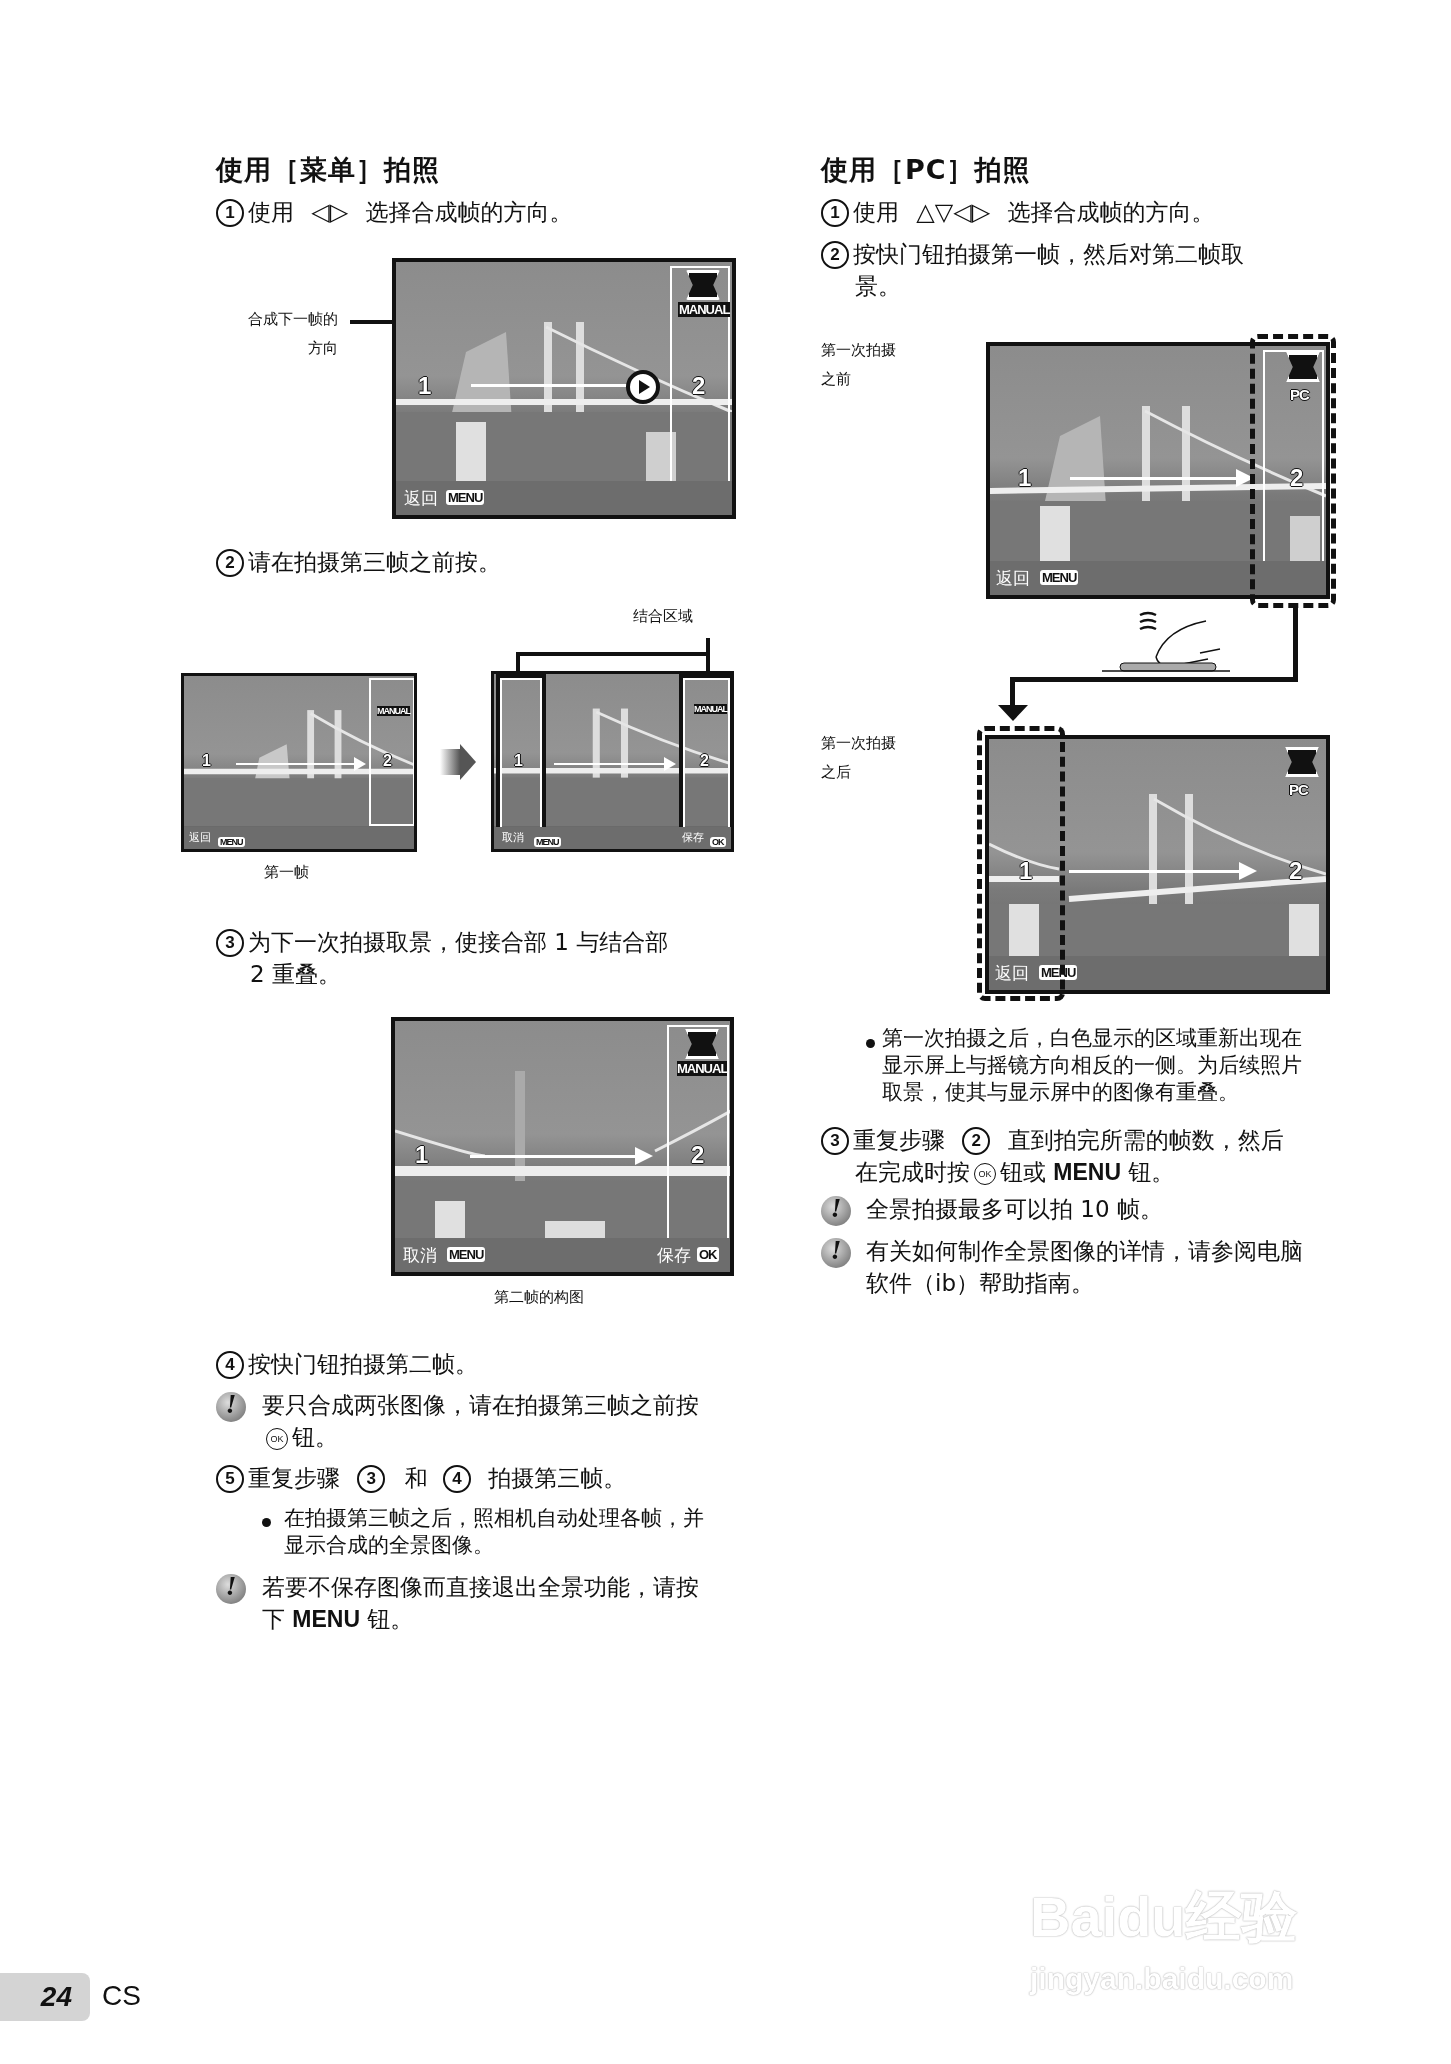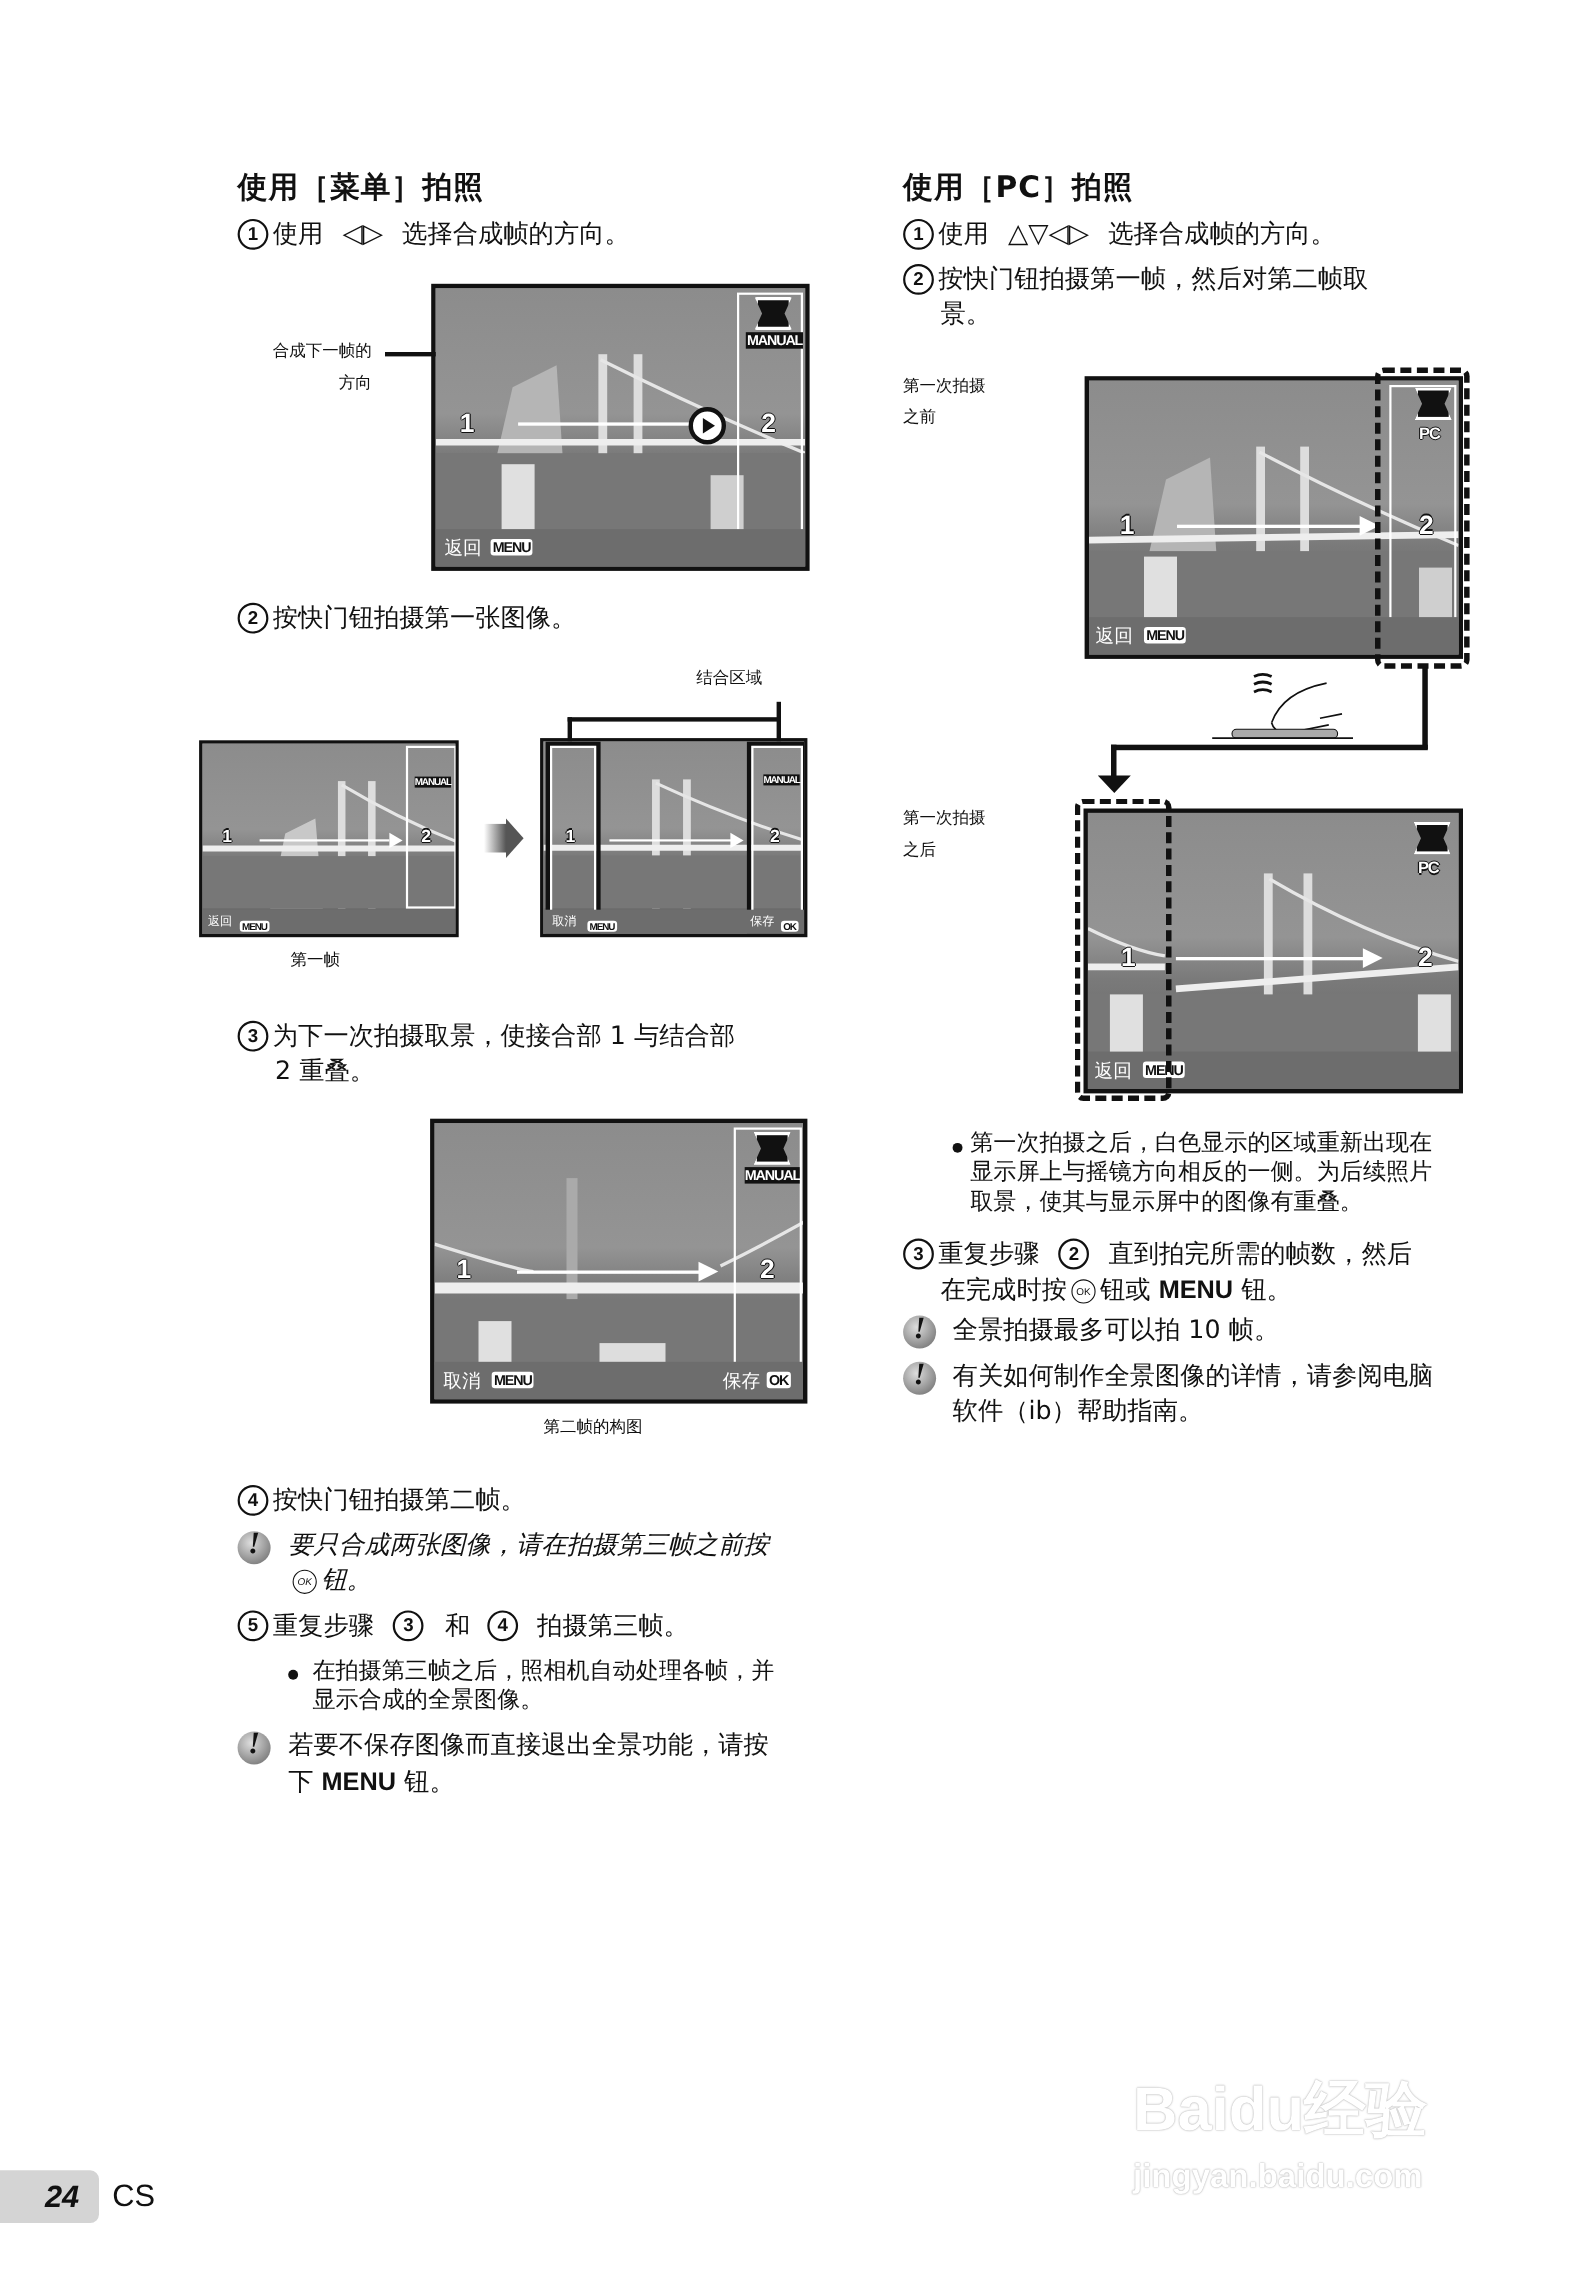--- a/index.html
+++ b/index.html
@@ -68,21 +68,21 @@
   <div class="abs" style="left:230px;top:108px;width:26px;height:26px;border:4px solid #111;border-radius:50%;background:#fff;">
     <div style="position:absolute;left:9px;top:6px;width:0;height:0;border-top:7px solid transparent;border-bottom:7px solid transparent;border-left:11px solid #111;"></div>
   </div>
   <div class="bottom-bar" style="height:34px;">
     <span class="lbl" style="left:8px;top:6px;font-size:17px;">返回</span>
     <span class="lbl" style="left:50px;top:6px;"><span class="menu-key" style="font-size:13px;">MENU</span></span>
   </div>
 </div>
 
 <div class="abs step" style="left:216px;top:546px;">
-  <span class="num">2</span><span>按快门钮拍摄第一张图像。</span>
+  <span class="num">2</span><span>请在拍摄第三帧之前按。</span>
 </div>
 
 <div class="abs cap" style="left:633px;top:602px;">结合区域</div>
 <div class="line" style="left:706px;top:638px;width:4px;height:36px;"></div>
 <div class="line" style="left:516px;top:652px;width:194px;height:4px;"></div>
 <div class="line" style="left:516px;top:652px;width:4px;height:22px;"></div>
 
 <div class="screen" style="left:181px;top:673px;width:236px;height:179px;border-width:3px;">
   <svg class="bridge" width="230" height="150" viewBox="0 0 336 220" preserveAspectRatio="none">
     <polygon points="90,220 110,120 150,100 160,220" fill="#c8c8c8"></polygon>
@@ -160,21 +160,21 @@
     <span class="lbl" style="left:302px;top:6px;"><span class="menu-key" style="font-size:13px;">OK</span></span>
   </div>
 </div>
 <div class="abs cap" style="left:494px;top:1283px;">第二帧的构图</div>
 
 <div class="abs step" style="left:216px;top:1348px;">
   <span class="num">4</span><span>按快门钮拍摄第二帧。</span>
 </div>
 
 <div class="note-icon" style="left:216px;top:1392px;"></div>
-<div class="abs step" style="left:262px;top:1389px;font-style:italic;">
+<div class="abs step" style="left:262px;top:1389px;">
   <div>要只合成两张图像，请在拍摄第三帧之前按</div>
   <div><span class="okc">OK</span><span>钮。</span></div>
 </div>
 
 <div class="abs step" style="left:216px;top:1462px;">
   <span class="num">5</span><span>重复步骤</span>
   <span class="num" style="margin-left:10px;">3</span>
   <span style="margin:0 8px;">和</span>
   <span class="num">4</span>
   <span style="margin-left:6px;">拍摄第三帧。</span>

